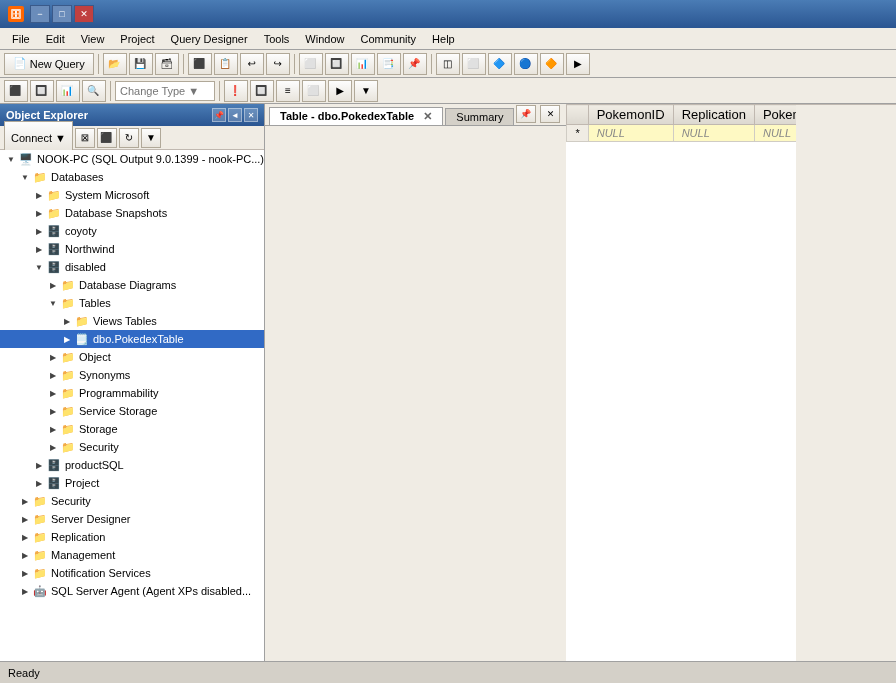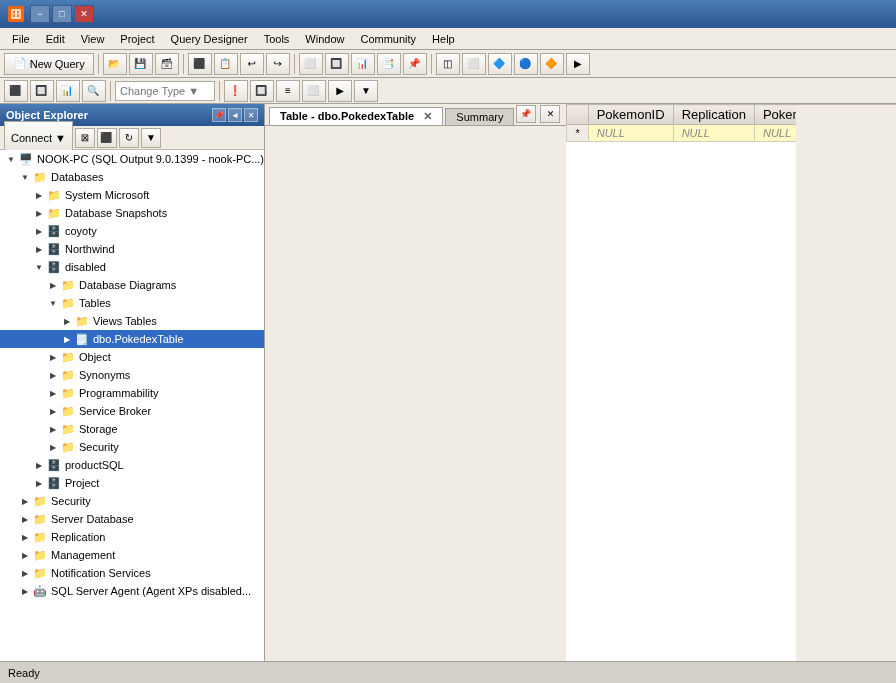--- a/index.html
+++ b/index.html
@@ -261,21 +261,21 @@
 
       <div class="tree-item indent-4">
         <span class="tree-expand expand-arrow">▶</span>
         <span class="tree-icon folder-icon">📁</span>
         <span class="tree-label">Programmability</span>
       </div>
 
       <div class="tree-item indent-4">
         <span class="tree-expand expand-arrow">▶</span>
         <span class="tree-icon folder-icon">📁</span>
-        <span class="tree-label">Service Broker</span>
+        <span class="tree-label">Service Storage</span>
       </div>
 
       <div class="tree-item indent-4">
         <span class="tree-expand expand-arrow">▶</span>
         <span class="tree-icon folder-icon">📁</span>
         <span class="tree-label">Storage</span>
       </div>
 
       <div class="tree-item indent-4">
         <span class="tree-expand expand-arrow">▶</span>
@@ -297,21 +297,21 @@
 
       <div class="tree-item indent-2">
         <span class="tree-expand expand-arrow">▶</span>
         <span class="tree-icon folder-icon">📁</span>
         <span class="tree-label">Security</span>
       </div>
 
       <div class="tree-item indent-2">
         <span class="tree-expand expand-arrow">▶</span>
         <span class="tree-icon folder-icon">📁</span>
-        <span class="tree-label">Server Database</span>
+        <span class="tree-label">Server Designer</span>
       </div>
 
       <div class="tree-item indent-2">
         <span class="tree-expand expand-arrow">▶</span>
         <span class="tree-icon folder-icon">📁</span>
         <span class="tree-label">Replication</span>
       </div>
 
       <div class="tree-item indent-2">
         <span class="tree-expand expand-arrow">▶</span>

